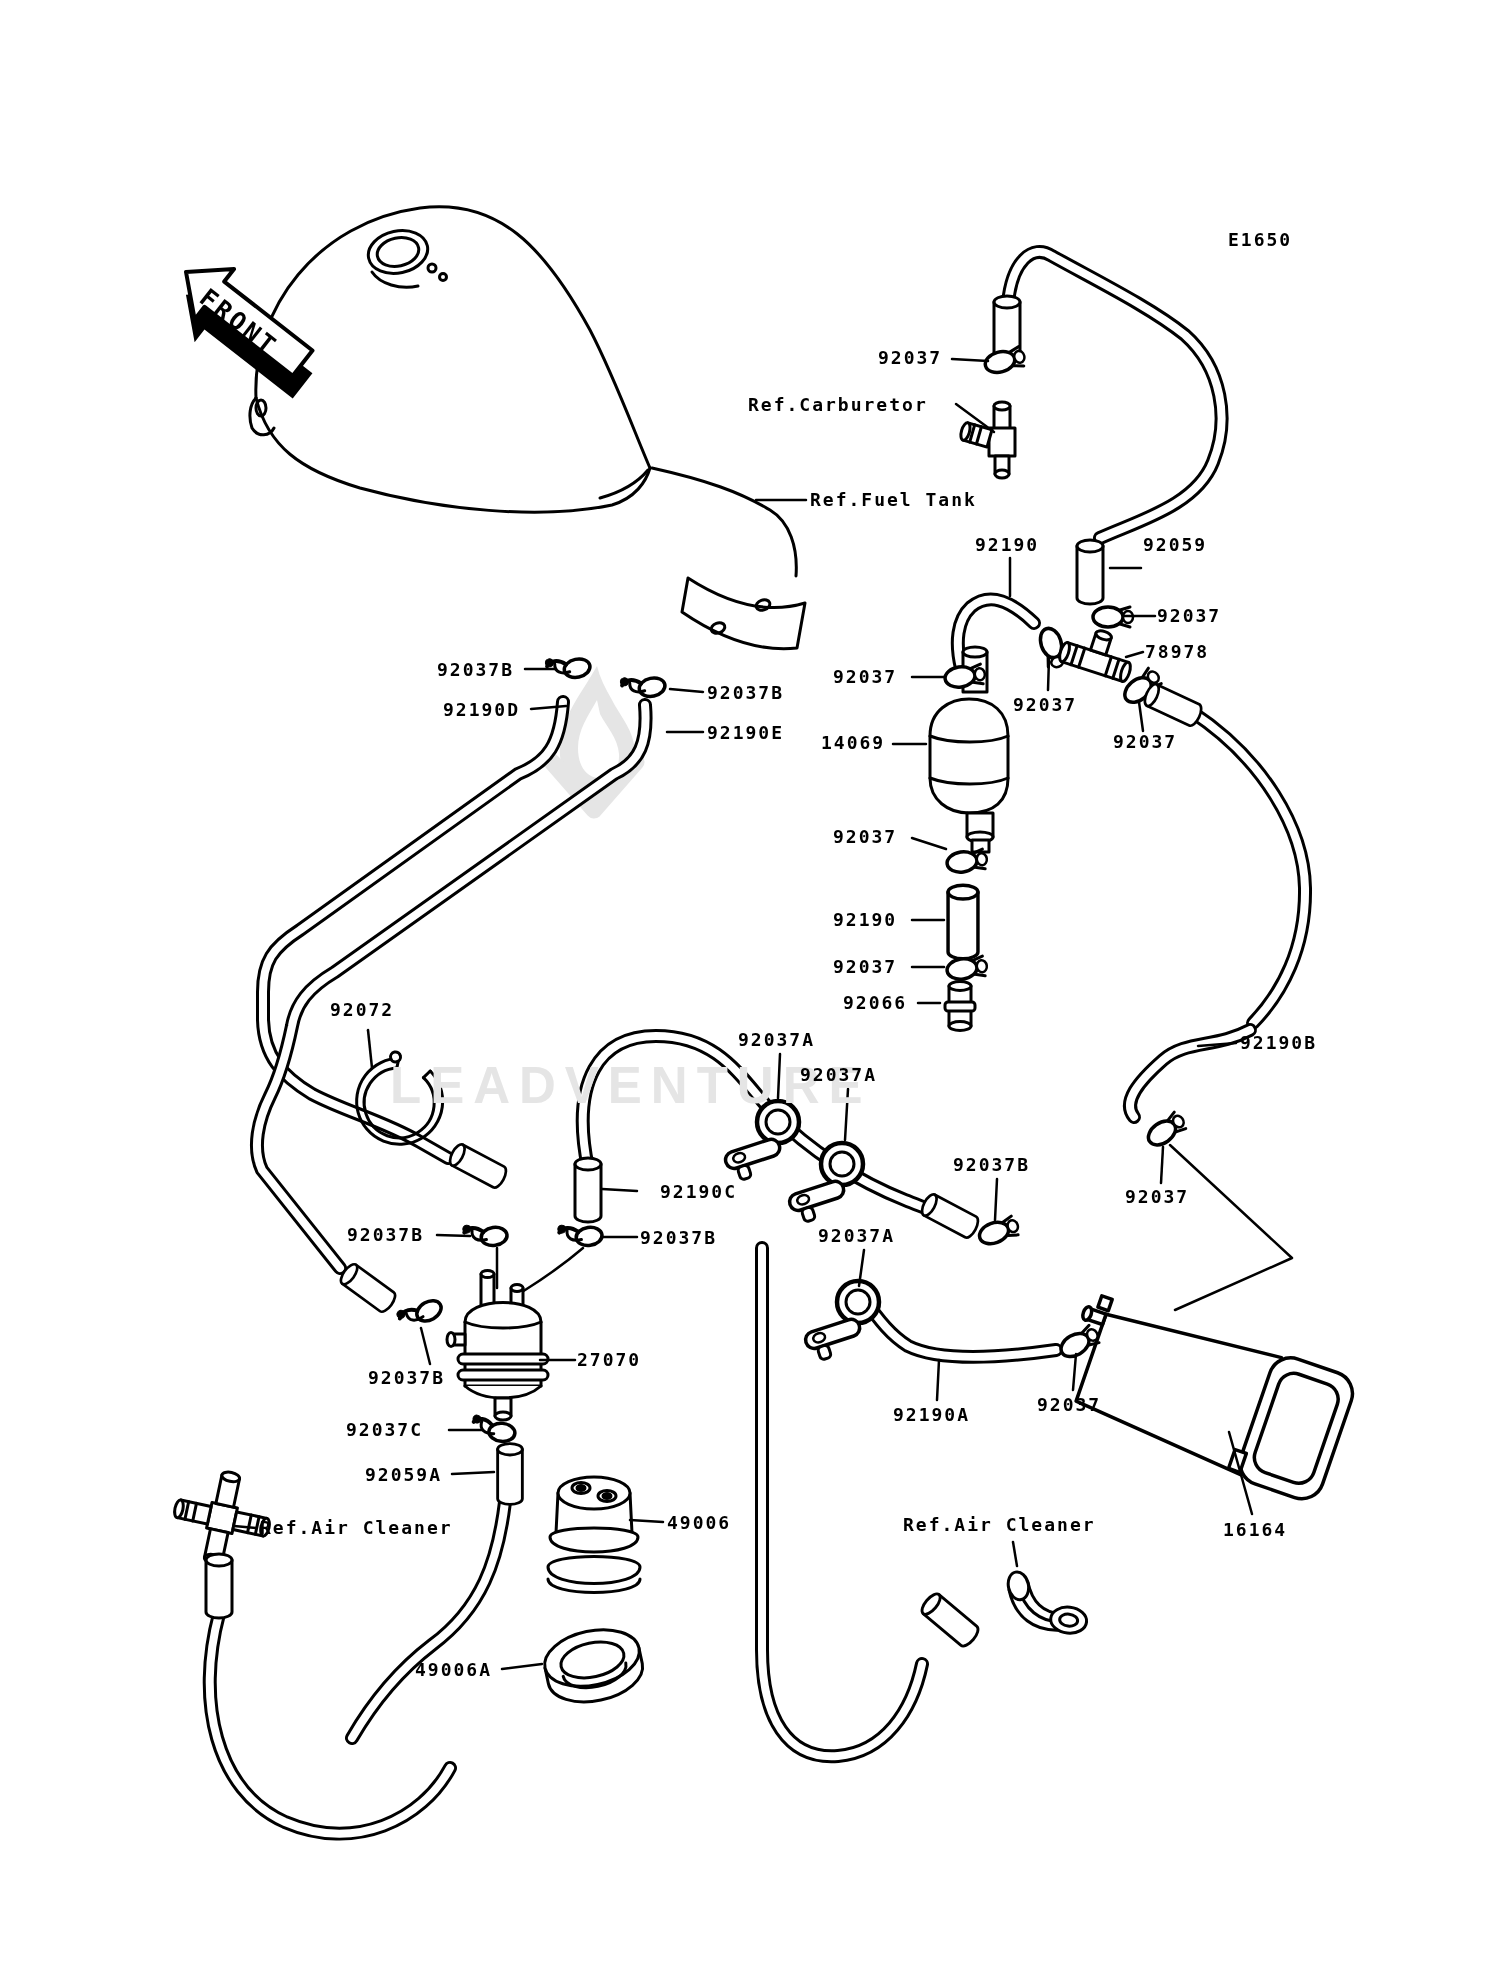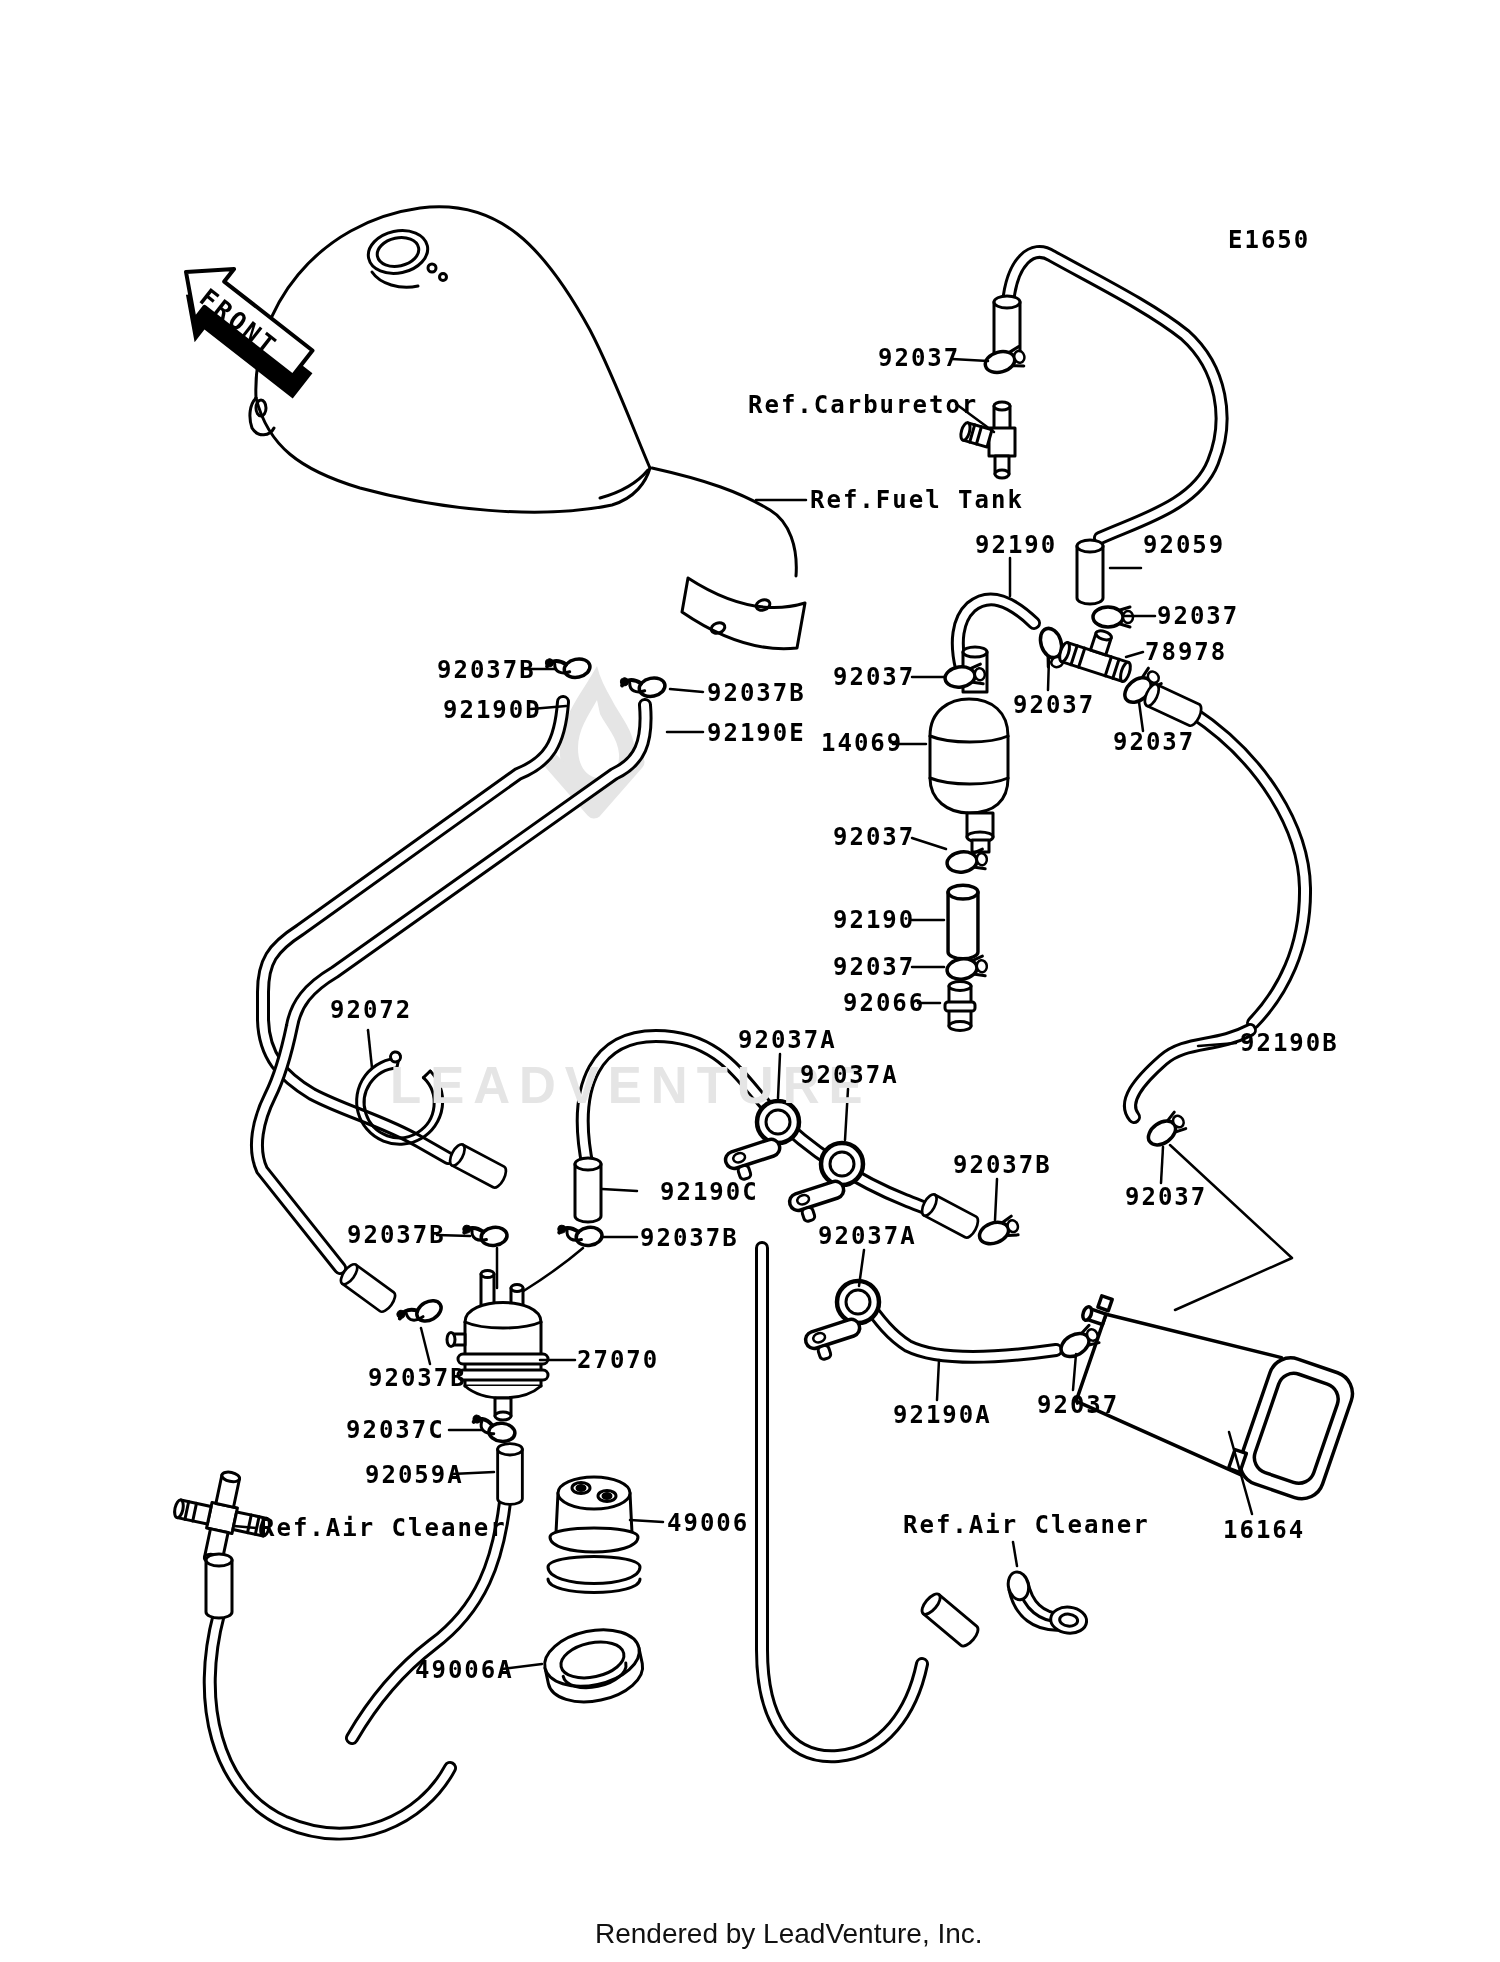--- a/index.html
+++ b/index.html
@@ -7,21 +7,21 @@
     position:relative;
     width:1500px;height:1962px;
     background:#ffffff;
     overflow:hidden;
     font-family:"DejaVu Sans Mono", monospace;
   }
   #lineart{position:absolute;left:0;top:0;}
   .lbl{
     position:absolute;
     font-family:"DejaVu Sans Mono", monospace;
-    font-size:24px;
+    font-size:18px;
     font-weight:bold;
     letter-spacing:2px;
     color:#000;
     white-space:nowrap;
     line-height:28px;
   }
   .front-txt{
     position:absolute;
     left:212px;top:283px;
     transform:rotate(38deg);
@@ -386,15 +386,14 @@
 <div class="lbl" style="left:346px;top:1416px">92037C</div>
 <div class="lbl" style="left:365px;top:1461px">92059A</div>
 <div class="lbl" style="left:260px;top:1514px">Ref.Air Cleaner</div>
 <div class="lbl" style="left:667px;top:1509px">49006</div>
 <div class="lbl" style="left:415px;top:1656px">49006A</div>
 <div class="lbl" style="left:893px;top:1401px">92190A</div>
 <div class="lbl" style="left:1037px;top:1391px">92037</div>
 <div class="lbl" style="left:903px;top:1511px">Ref.Air Cleaner</div>
 <div class="lbl" style="left:1223px;top:1516px">16164</div>
 
-<div class="footer">Rendered by LeadVenture, Inc.</div>
 
 </div>
 
 </body></html>

